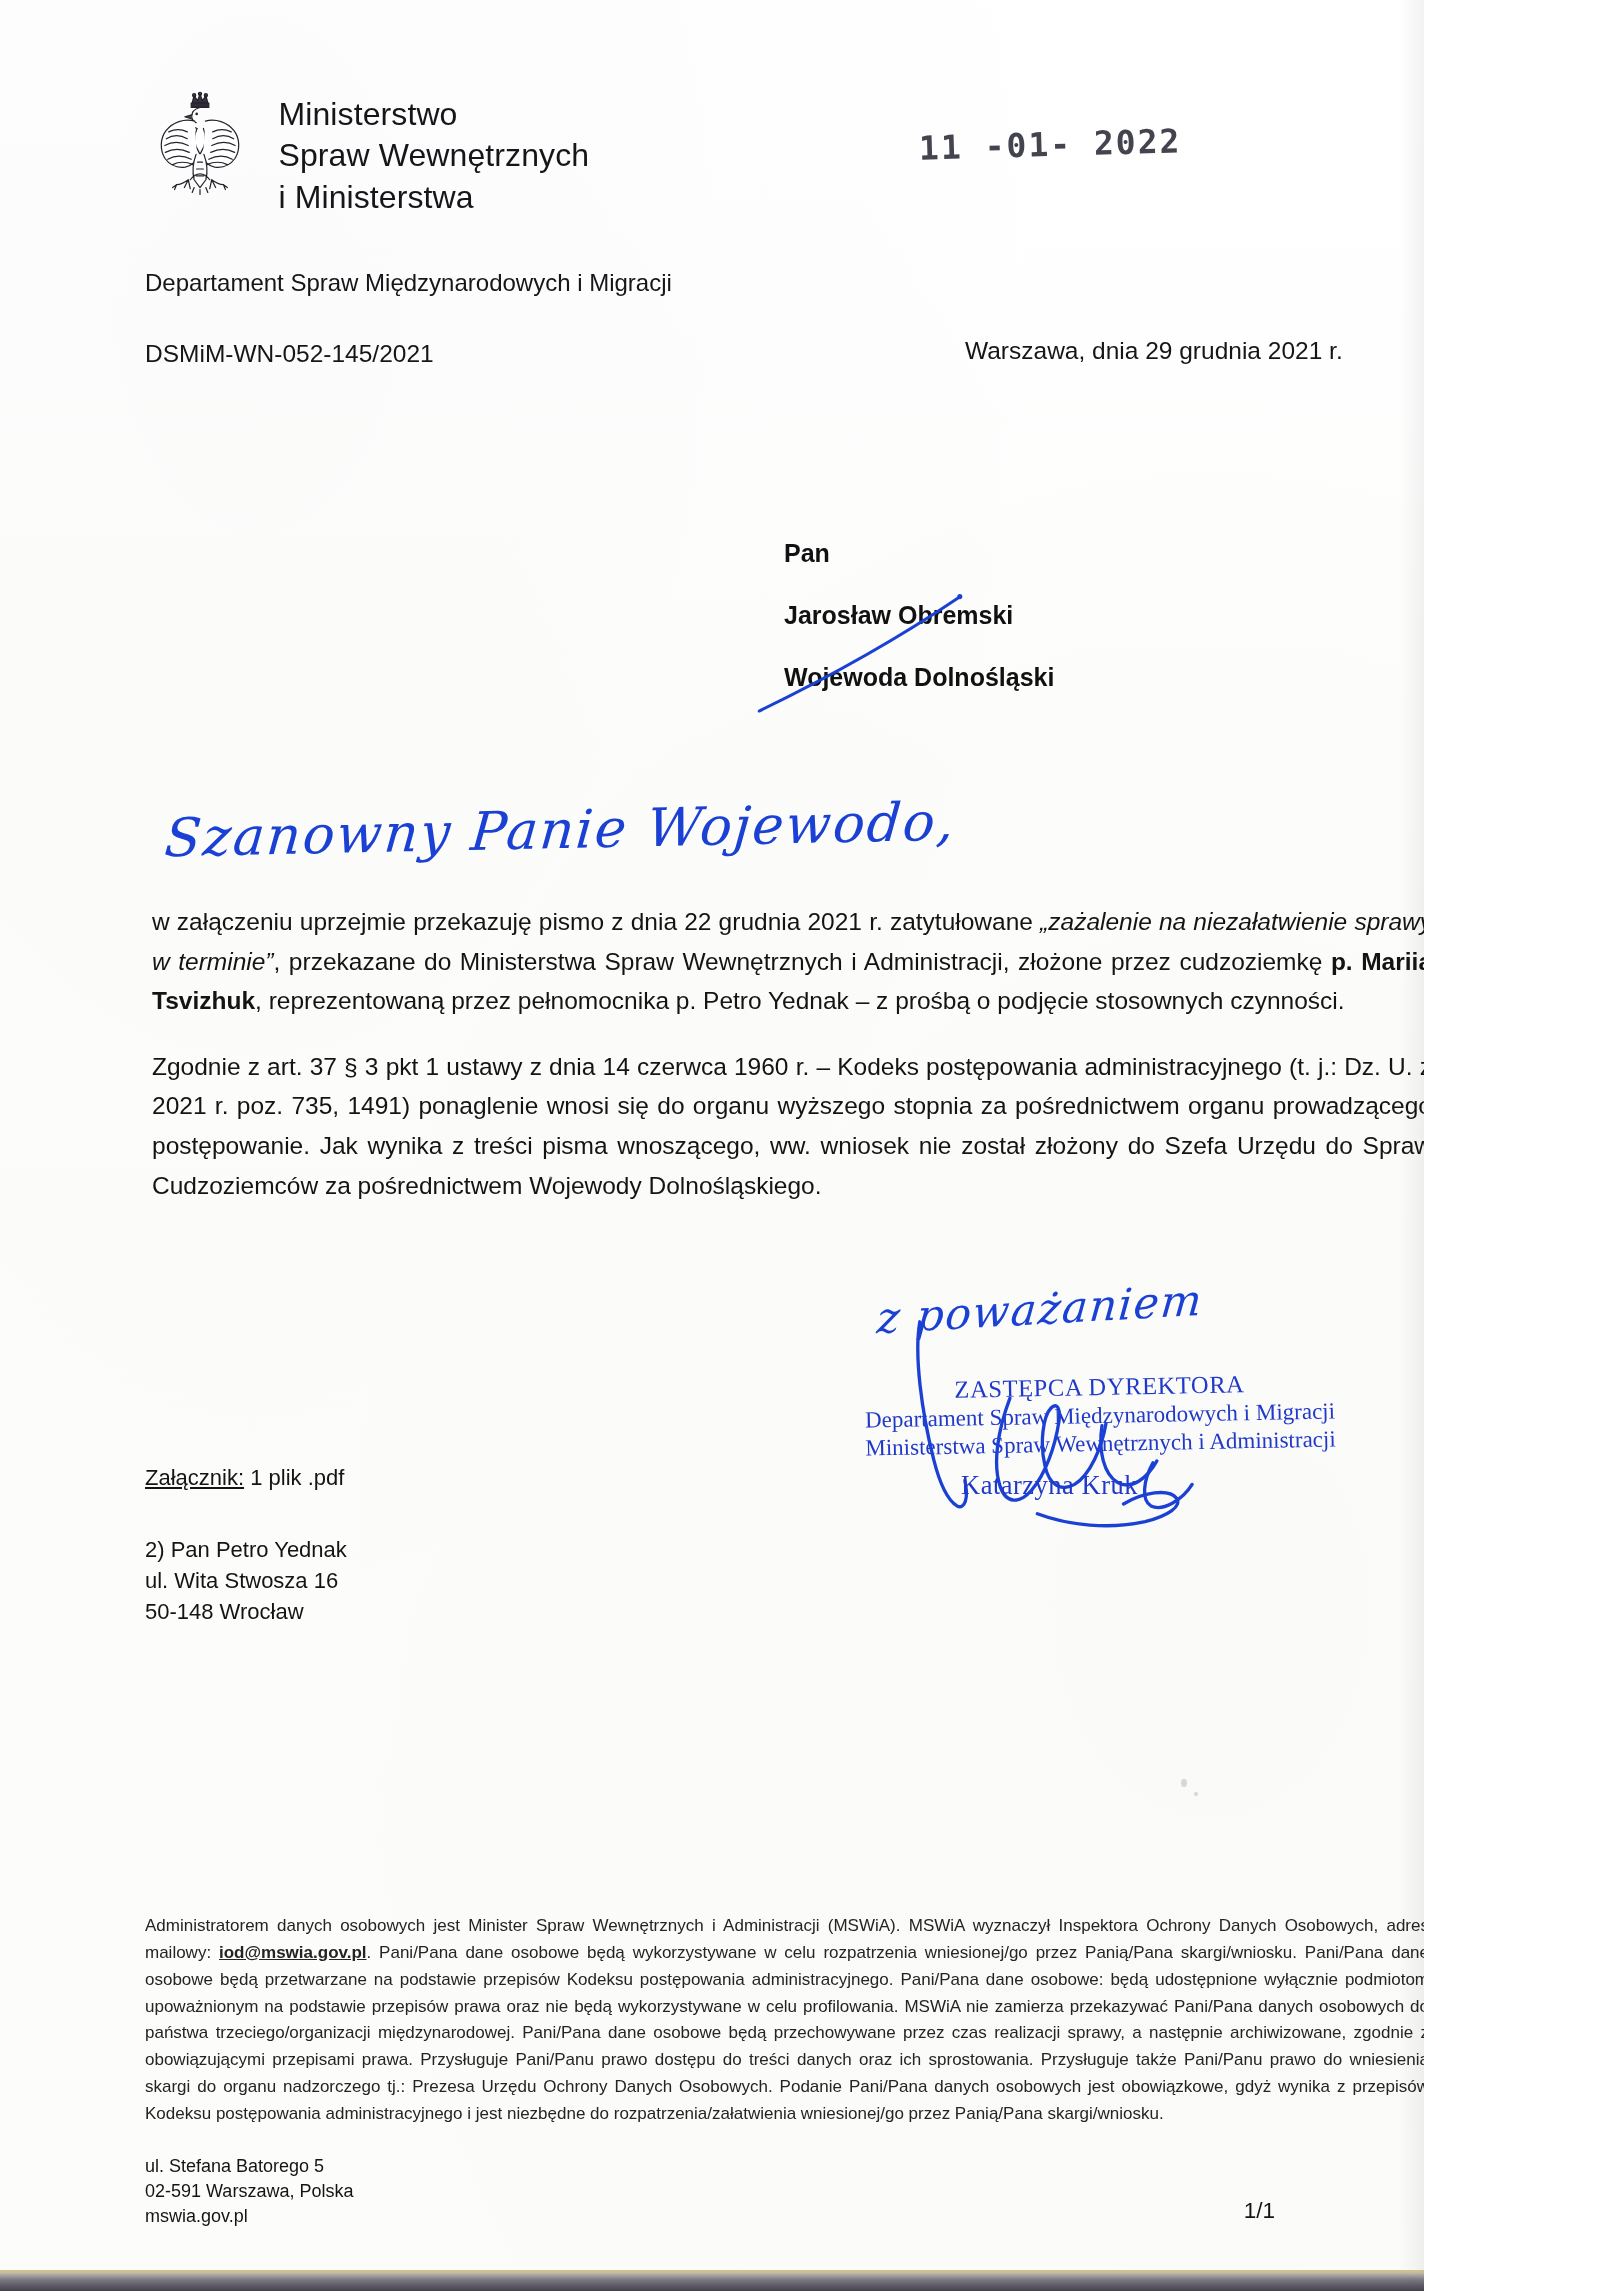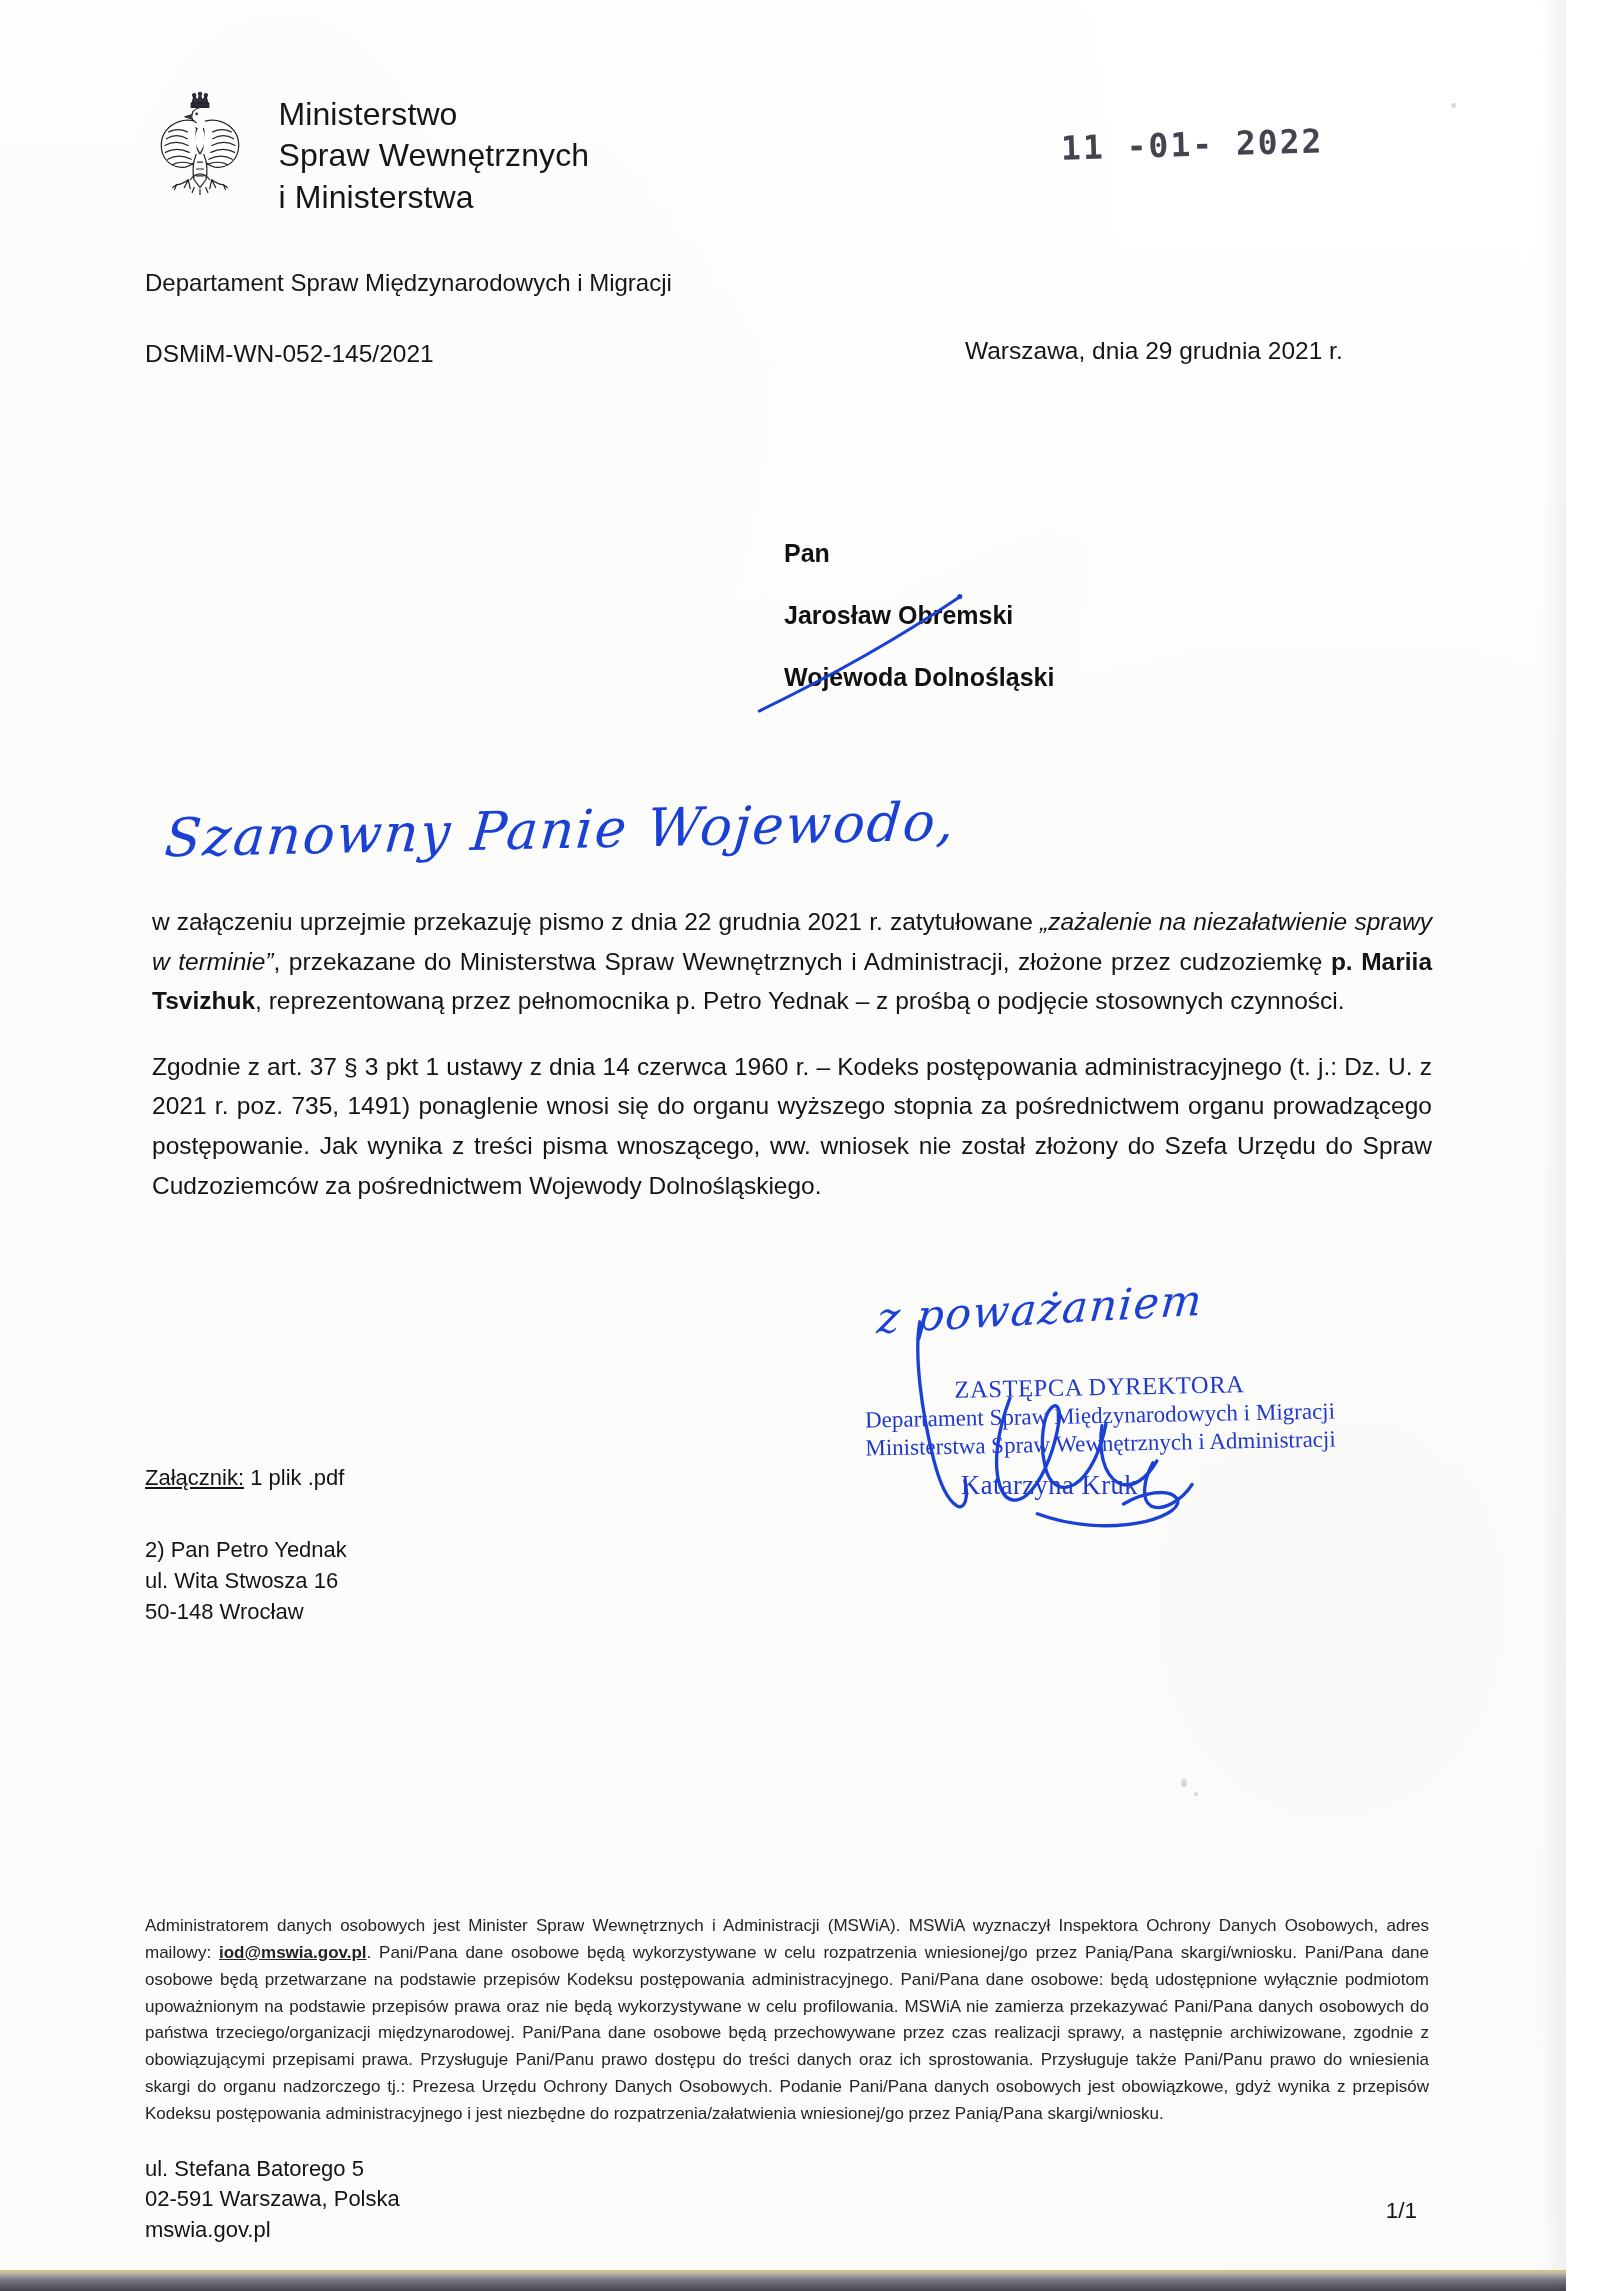--- a/index.html
+++ b/index.html
@@ -6,21 +6,21 @@
     margin: 0;
     padding: 0;
     background: #ffffff;
   }
   body {
     font-family: "Liberation Sans", sans-serif;
     color: #1a1a1a;
   }
   .page {
     position: relative;
-    width: 1566px;
+    width: 1424px;
     height: 2292px;
     background: #fefefe;
     overflow: hidden;
   }
   
   .scan-tint {
     position: absolute;
     inset: 0;
     background:
       radial-gradient(ellipse at 18% 12%, rgba(0,0,0,0.012), rgba(0,0,0,0) 55%),
@@ -224,21 +224,21 @@
     text-align: justify;
     color: #242424;
   }
   .gdpr .u { text-decoration: underline; font-weight: 600; }
 
   
   .footer-addr {
     position: absolute;
     left: 145px;
     top: 2154px;
-    font-size: 22px;
+    font-size: 18px;
     line-height: 1.38;
     color: #141414;
   }
   .page-no {
     position: absolute;
     right: 149px;
     top: 2198px;
     font-size: 22.5px;
     color: #141414;
   }

